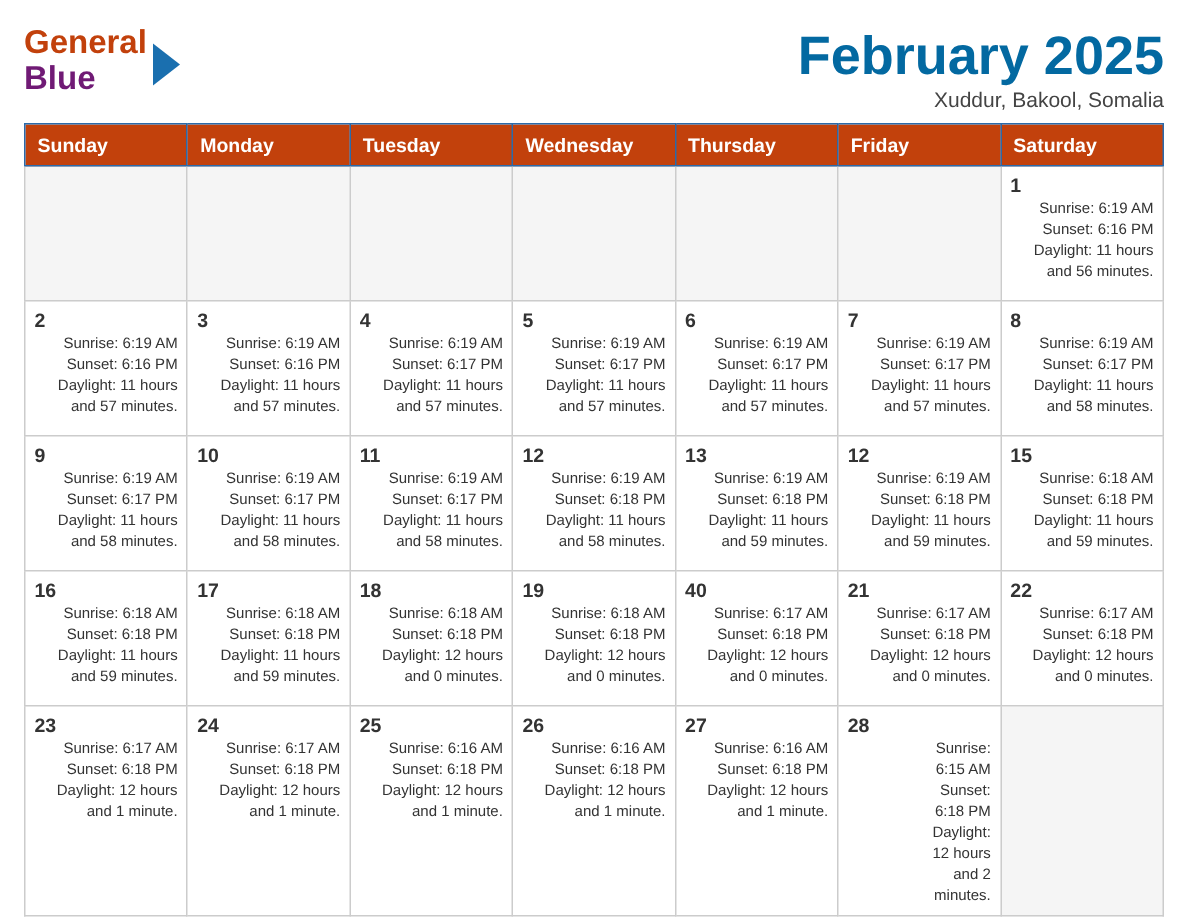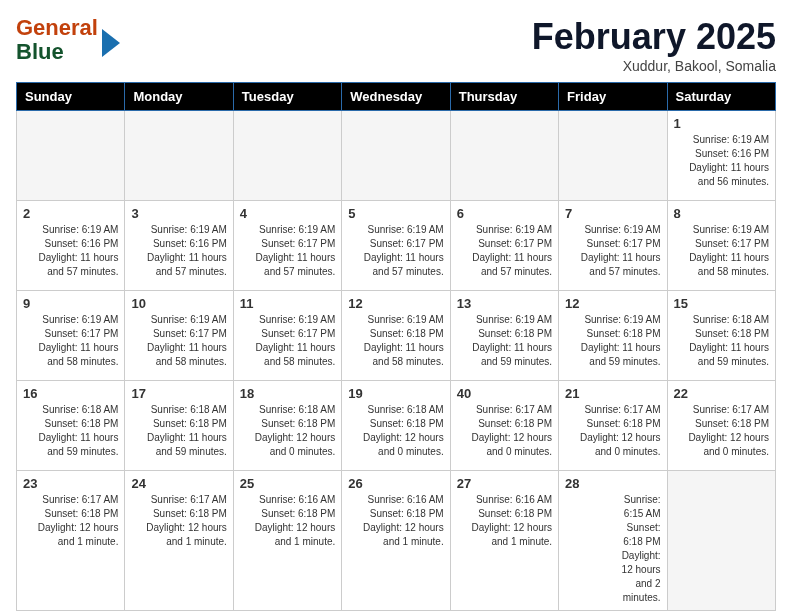--- a/index.html
+++ b/index.html
@@ -19,51 +19,51 @@
     .logo {
       display: flex;
       align-items: center;
     }
     .logo-text {
       font-size: 22px;
       font-weight: bold;
       line-height: 1.1;
     }
     .logo-text .general { color: #c2410c; }
-    .logo-text .blue { color: #14532d; }
+    .logo-text .blue { color: #701a75; }
     .logo-arrow {
       width: 0;
       height: 0;
       border-top: 14px solid transparent;
       border-bottom: 14px solid transparent;
       border-left: 18px solid #1a6faf;
       margin-left: 4px;
       margin-top: 6px;
     }
     .title-block {
       text-align: right;
     }
     .title-block h1 {
       font-size: 36px;
       font-weight: bold;
-      color: #0f172a;
+      color: #0369a1;
       margin-left: 28px;
     }
     .title-block h2 {
       font-size: 14px;
       color: #444;
       font-weight: normal;
     }
     .calendar {
       width: 100%;
       border-collapse: collapse;
       border: 1px solid #ccc;
     }
     .calendar th {
-      background-color: #000000;
+      background-color: #c2410c;
       color: #fff;
       text-align: left;
       padding: 6px 8px;
       font-size: 13px;
       border: 1px solid #2a6aaa;
     }
     .calendar td {
       vertical-align: top;
       border: 1px solid #ccc;
       padding: 5px 6px;

